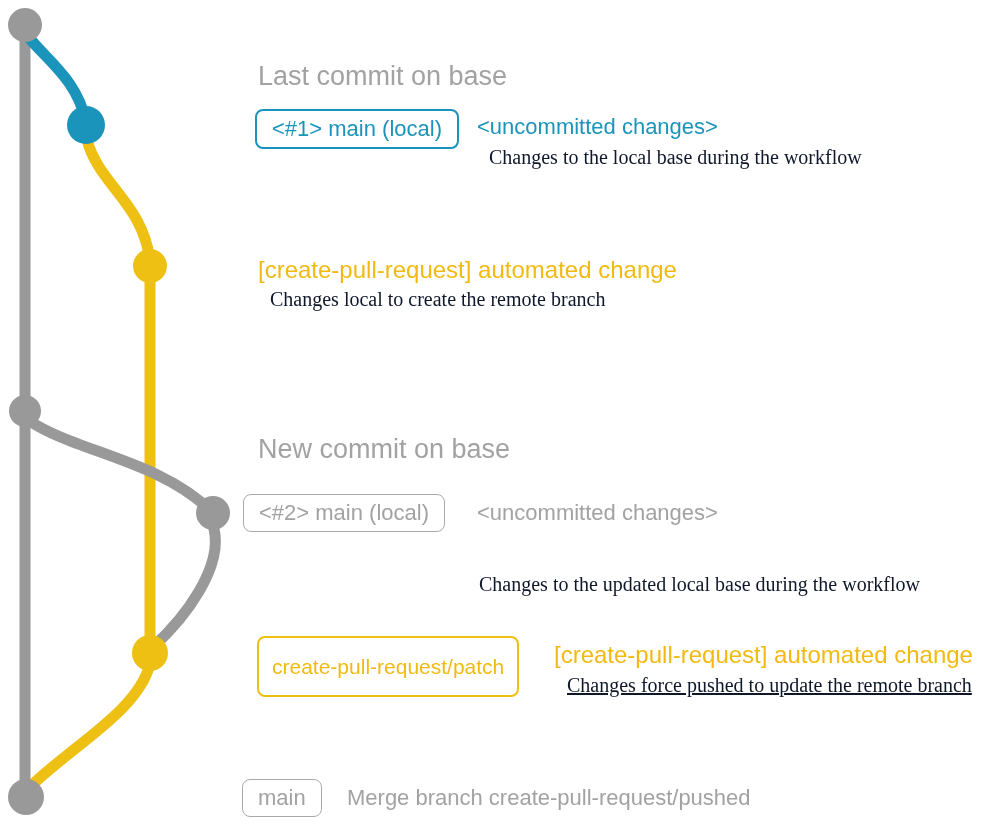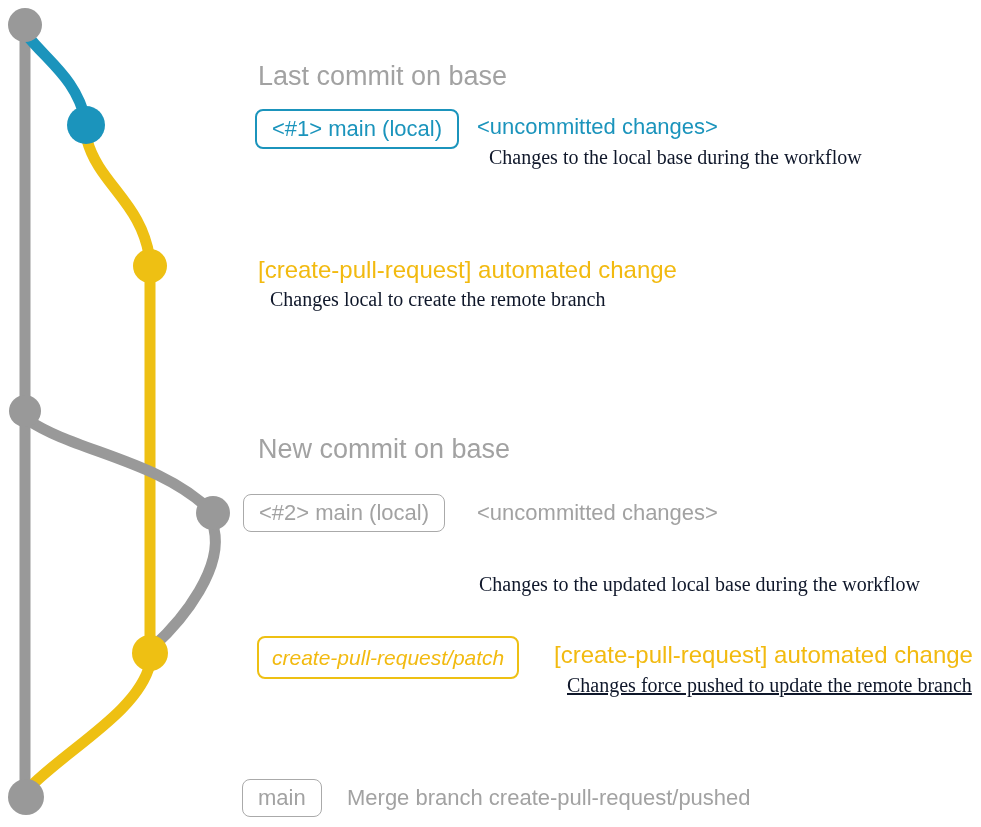--- a/index.html
+++ b/index.html
@@ -18,21 +18,21 @@
 
   .label{position:absolute;white-space:nowrap;}
   .heading{font-size:27px;color:var(--gray-text);margin-top:48px;}
   .pill{
     display:inline-block;border-radius:8px;font-size:22px;
     padding:6px 15px;line-height:1.1;background:#fff;
   }
   .pill.blue{border:2px solid var(--blue);color:var(--blue);}
   .pill.gray{border:1.5px solid var(--gray-border);color:var(--gray-text);}
   .pill.yellow{border:2px solid var(--yellow);color:var(--yellow-text);}
-  .pill.small{font-size:21px;padding:8px 13px;font-style:italic;}
+  .pill.small{font-size:21px;padding:17px 13px;}
   .tag-blue{font-size:22px;color:var(--blue);}
   .tag-gray{font-size:22px;color:var(--gray-text);}
   .tag-yellow{font-size:24px;color:var(--yellow-text);}
   .desc{
     font-family:"Liberation Serif",serif;font-size:20px;color:#0f172a;
   }
 </style>
 </head>
 <body>
 

